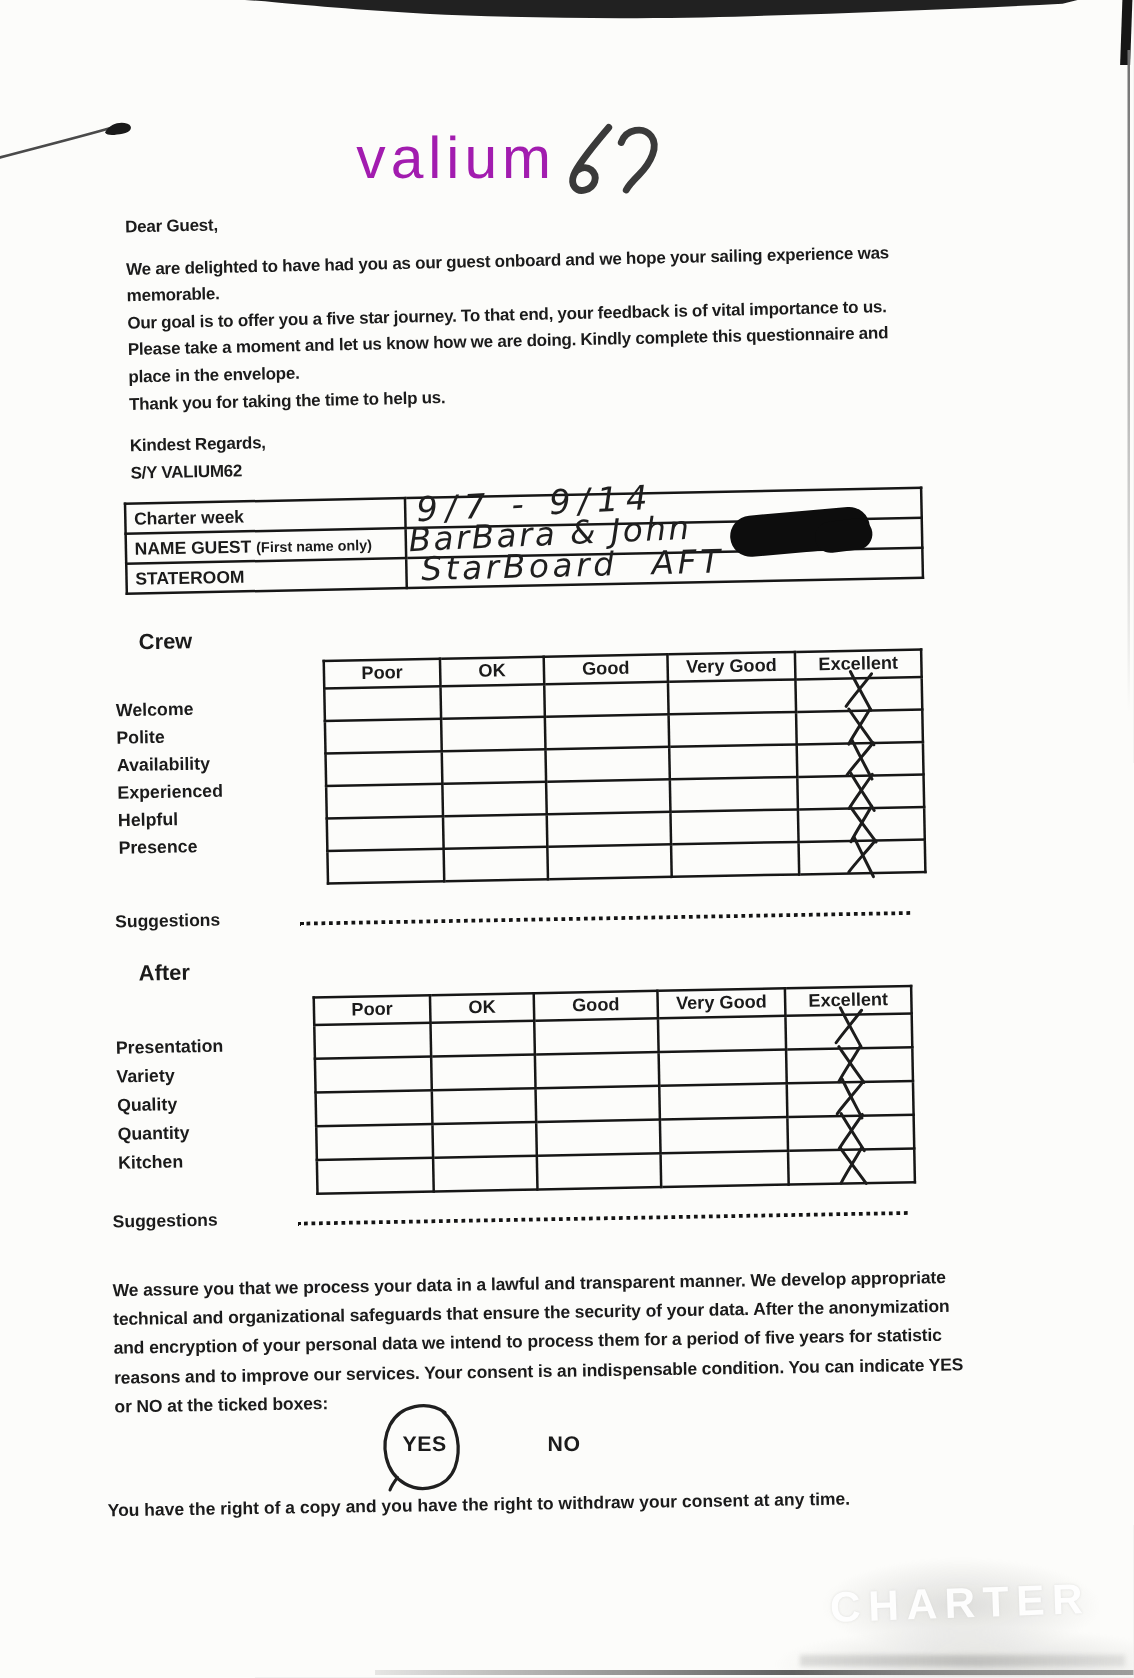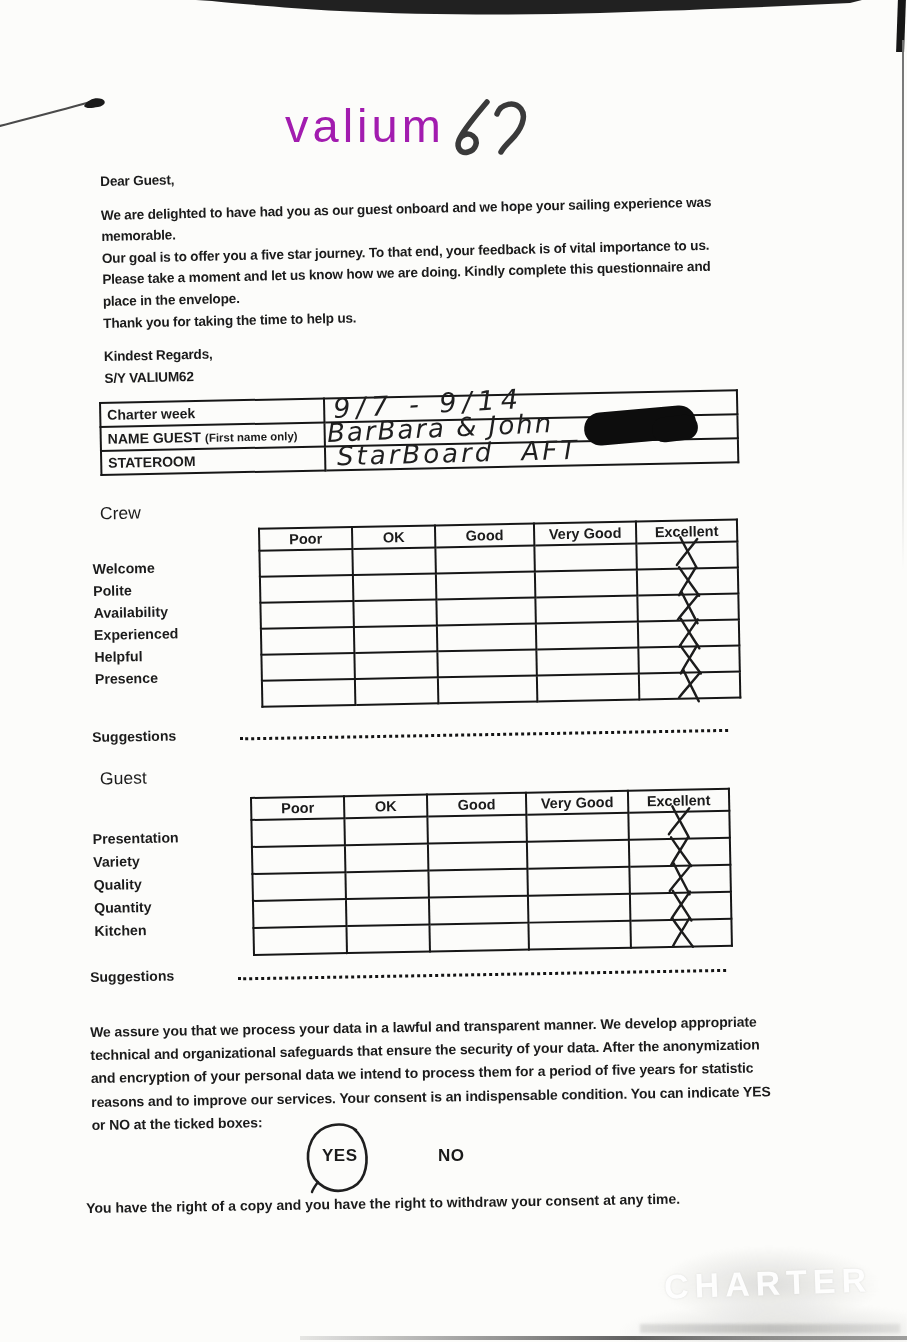--- a/index.html
+++ b/index.html
@@ -48,21 +48,21 @@
 
   
   .hw { font-family:"DejaVu Sans", sans-serif; font-style:italic; color:#1f1f1f; white-space:nowrap; }
   .hw-date { left:333px; top:388px; font-size:27px; letter-spacing:6px; transform:rotate(-3deg); }
   .hw-name { left:327px; top:413px; font-size:26px; letter-spacing:2px; transform:rotate(-2.5deg); }
   .hw-stateroom { left:337px; top:438px; font-size:26px; letter-spacing:3px; word-spacing:16px; transform:rotate(-1.5deg); }
   .redaction { left:584px; top:409px; width:112px; height:33px; background:#0d0d0d; border-radius:17px; transform:rotate(-5deg); }
   .redaction-tail { left:652px; top:416px; width:46px; height:25px; background:#0d0d0d; border-radius:13px; transform:rotate(-7deg); }
 
   
-  .section-title { font-size:17.5px; font-weight:400; transform:rotate(-1deg); }
+  .section-title { font-size:17.5px; font-weight:700; transform:rotate(-1deg);margin-left:11px; }
   .rating-block { display:flex; transform:rotate(-1.1deg); transform-origin:0 0; }
   .row-labels { box-sizing:border-box; }
   .rlabel { font-size:14.2px; font-weight:700; display:flex; align-items:center; }
   table.rtable { border-collapse:collapse; background:transparent; }
   table.rtable th { border:2px solid #161616; font-size:14.5px; font-weight:700; height:20px; padding:0 2px; }
   table.rtable td { border:2px solid #161616; position:relative; overflow:visible; }
   .xmark { position:absolute; left:50%; width:28px; height:36px; pointer-events:none; }
 
   
   .sugg { display:flex; transform:rotate(-1deg); transform-origin:0 0; }
@@ -247,21 +247,21 @@
           </tr>
         </tbody>
     </table>
   </div>
 
   <div class="abs sugg" style="left:92px; top:729px;">
     <div class="sugg-label">Suggestions</div>
     <div class="sugg-dots"></div>
   </div>
 
-  <div class="abs section-title" style="left:100px; top:768px;">Guest</div>
+  <div class="abs section-title" style="left:100px; top:768px;">After</div>
   <div class="abs rating-block" id="food-block" style="left:92px; top:800px;">
     <div class="row-labels" style="width:158px; padding-top:27px;">
         <div class="rlabel" style="height: 23px;">Presentation</div>
         <div class="rlabel" style="height: 23px;">Variety</div>
         <div class="rlabel" style="height: 23px;">Quality</div>
         <div class="rlabel" style="height: 23px;">Quantity</div>
         <div class="rlabel" style="height: 23px;">Kitchen</div>
       </div>
     <table class="rtable">
       <colgroup>

